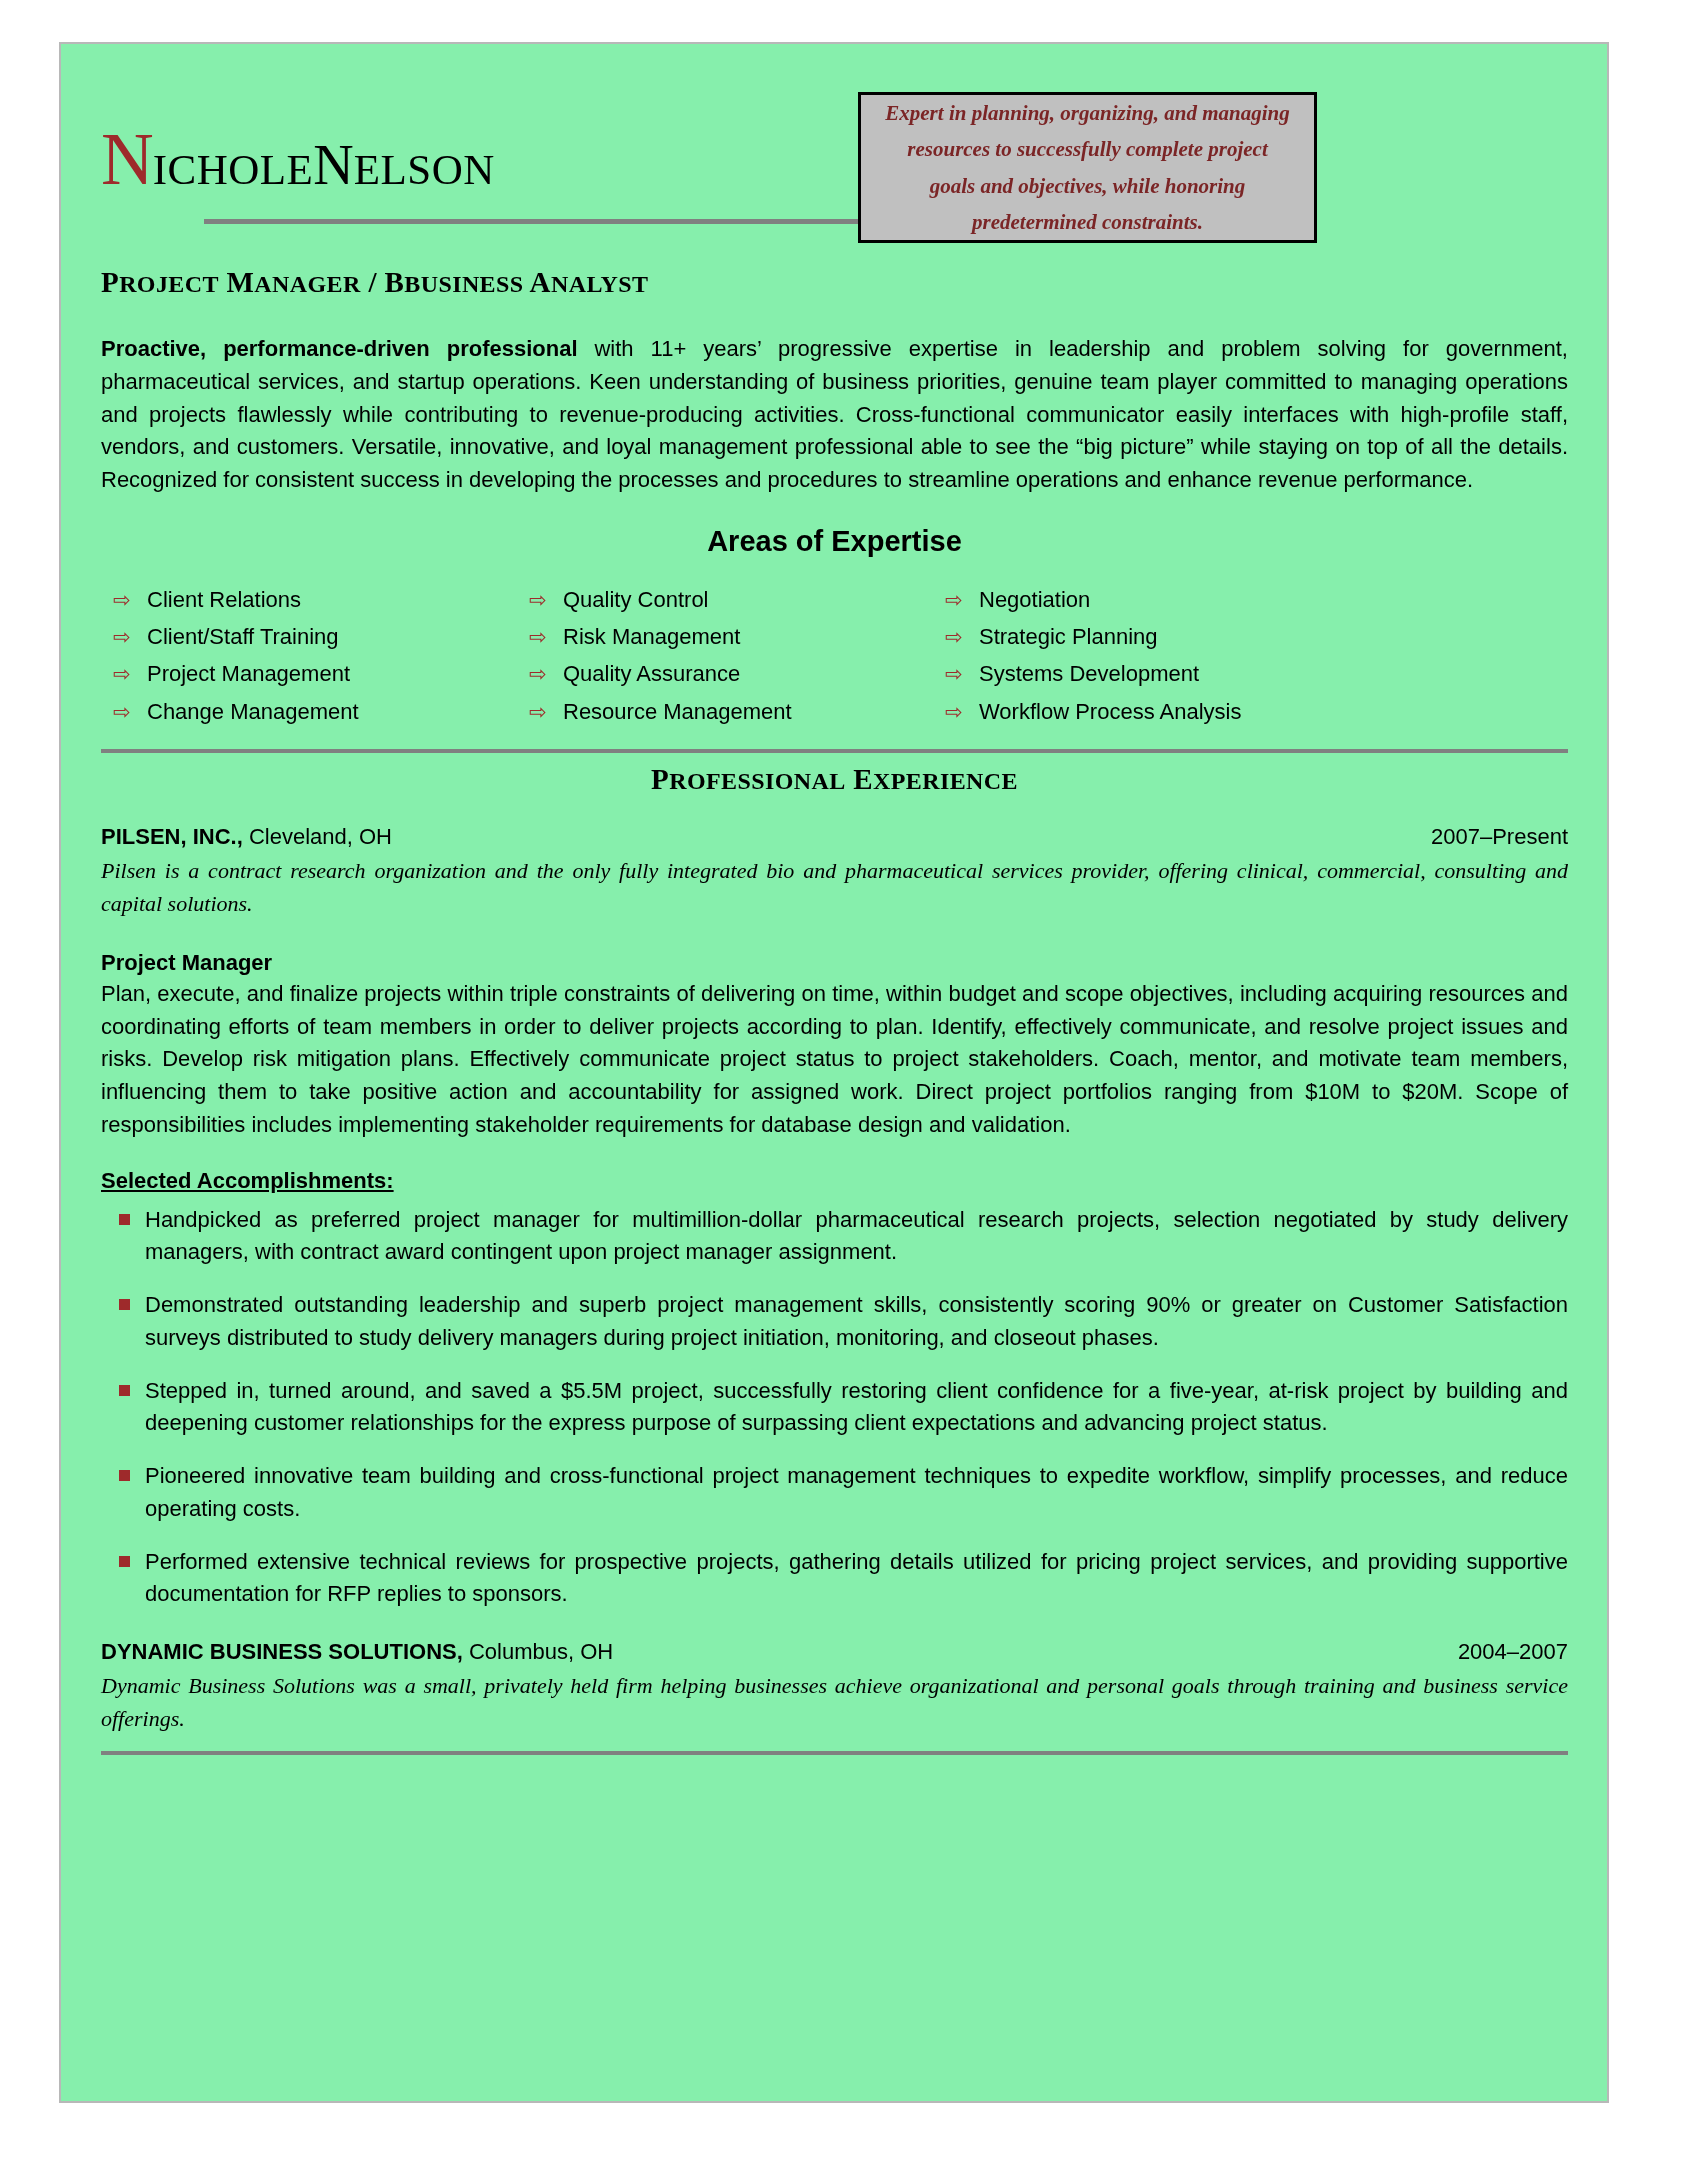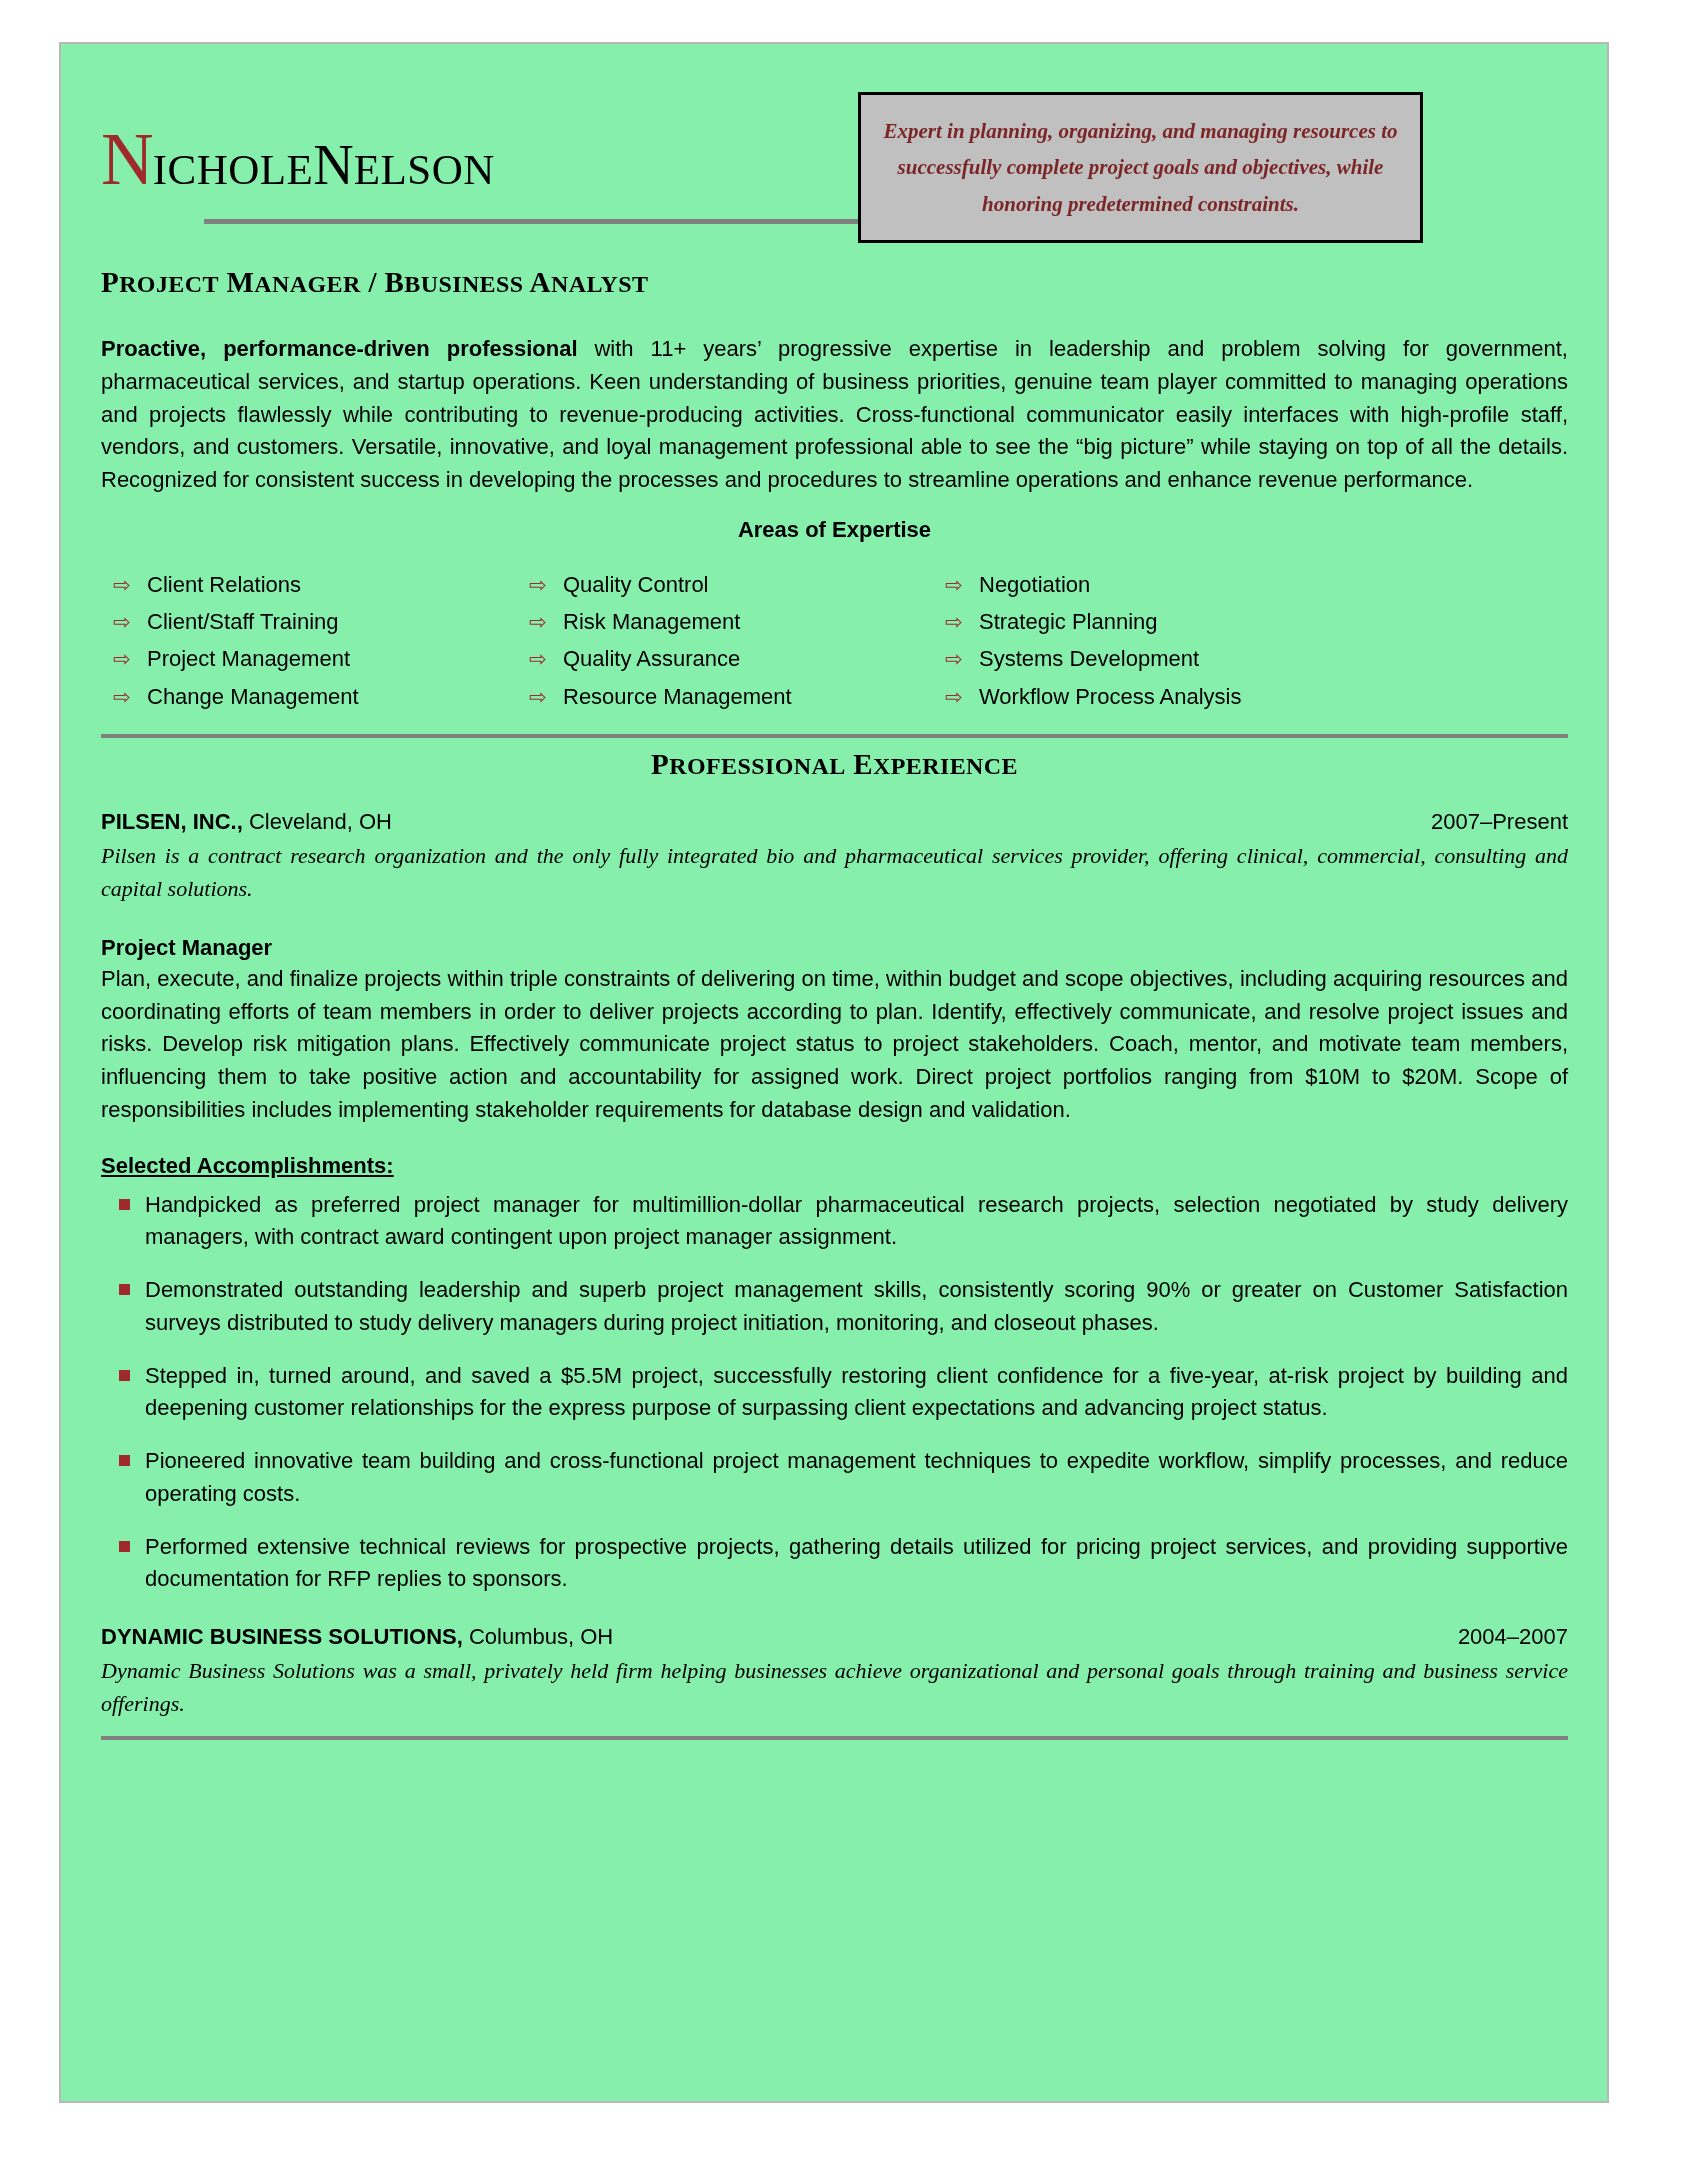--- a/index.html
+++ b/index.html
@@ -71,21 +71,21 @@
     top: 147px;
     width: 709px;
     height: 5px;
     background: #808080;
   }
 
   .quote-box {
     position: absolute;
     left: 757px;
     top: 20px;
-    width: 565px;
+    width: 459px;
     height: 151px;
     background: #c0c0c0;
     border: 3px solid #000000;
     box-sizing: border-box;
     display: flex;
     align-items: center;
     justify-content: center;
   }
   .quote-text {
     font-family: "Liberation Serif", serif;
@@ -114,24 +114,24 @@
   .summary {
     margin-top: 34px;
     font-size: 22px;
     line-height: 1.49;
     text-align: justify;
   }
   .summary b { font-weight: bold; }
 
   
   .aoe-title {
-    margin-top: 20px;
+    margin-top: 28px;
     text-align: center;
     font-weight: bold;
-    font-size: 22px;
+    font-size: 29px;
   }
   .aoe-grid {
     margin-top: 26px;
     display: grid;
     grid-template-columns: 416px 416px 1fr;
     row-gap: 6px;
   }
   .aoe-item {
     display: flex;
     align-items: baseline;

